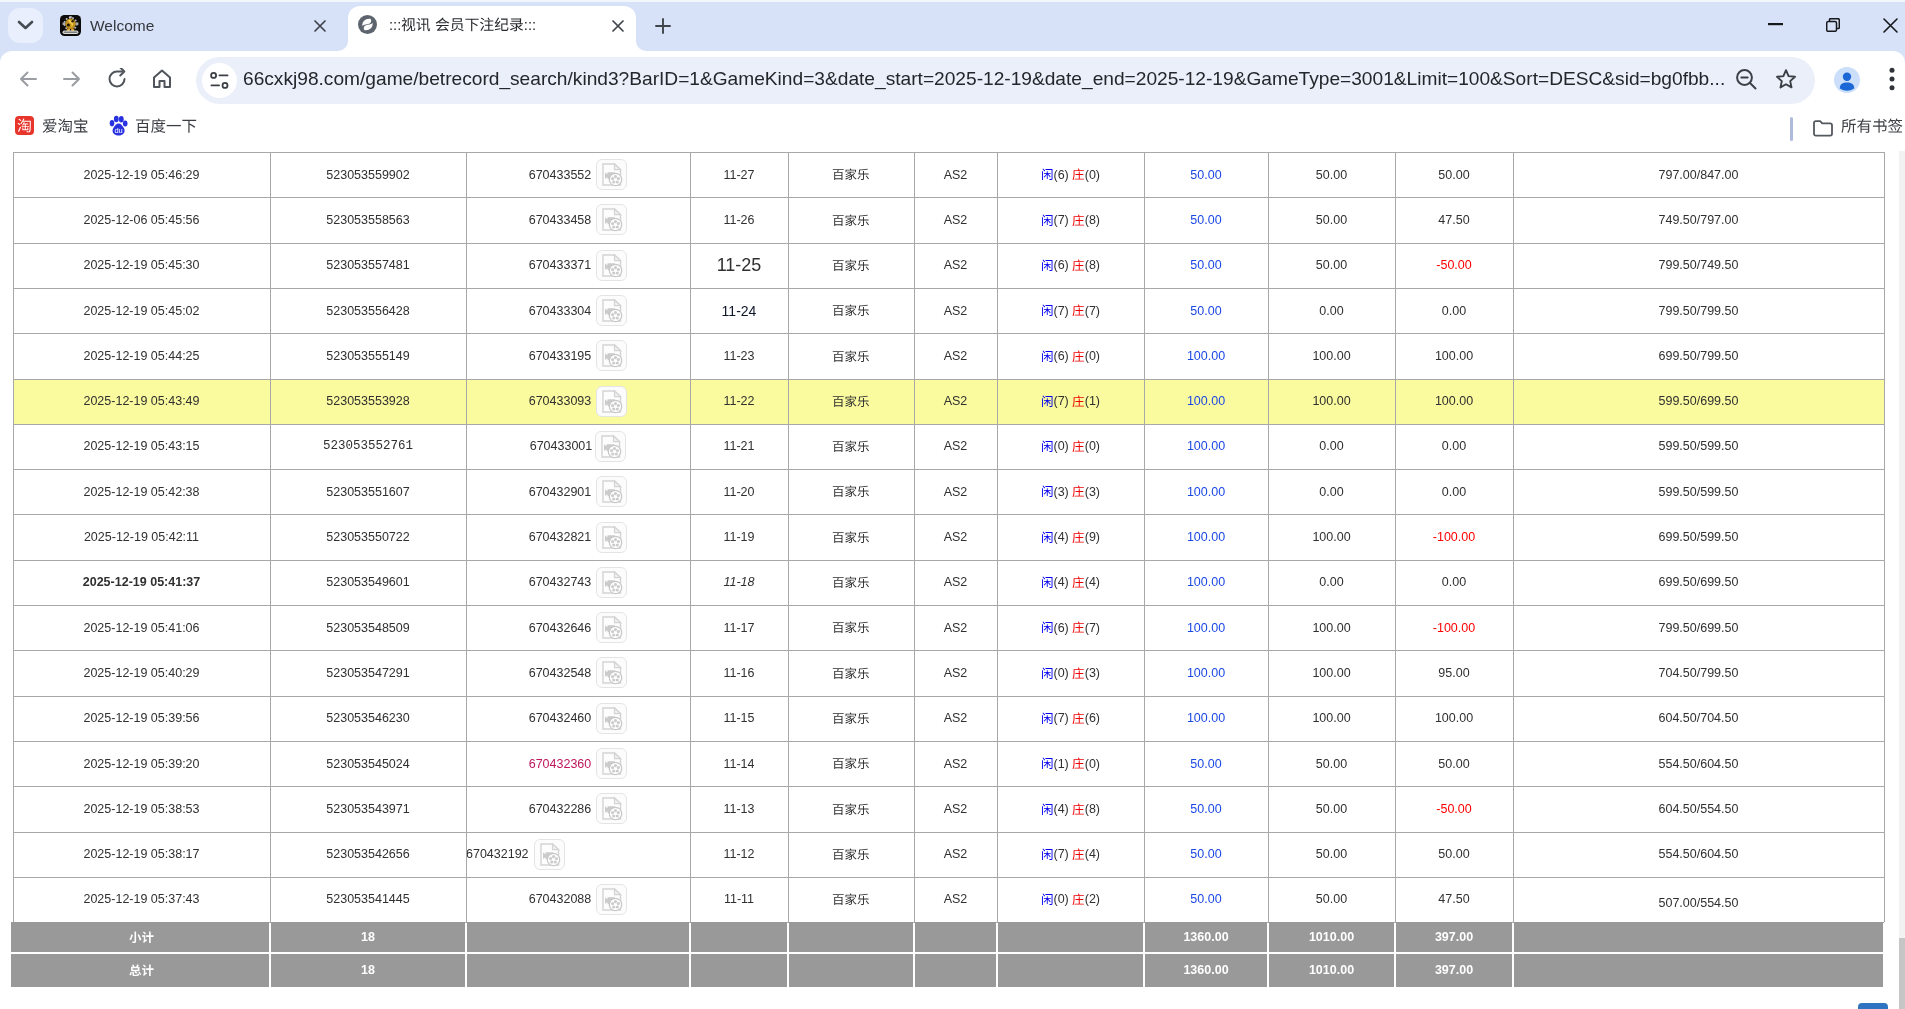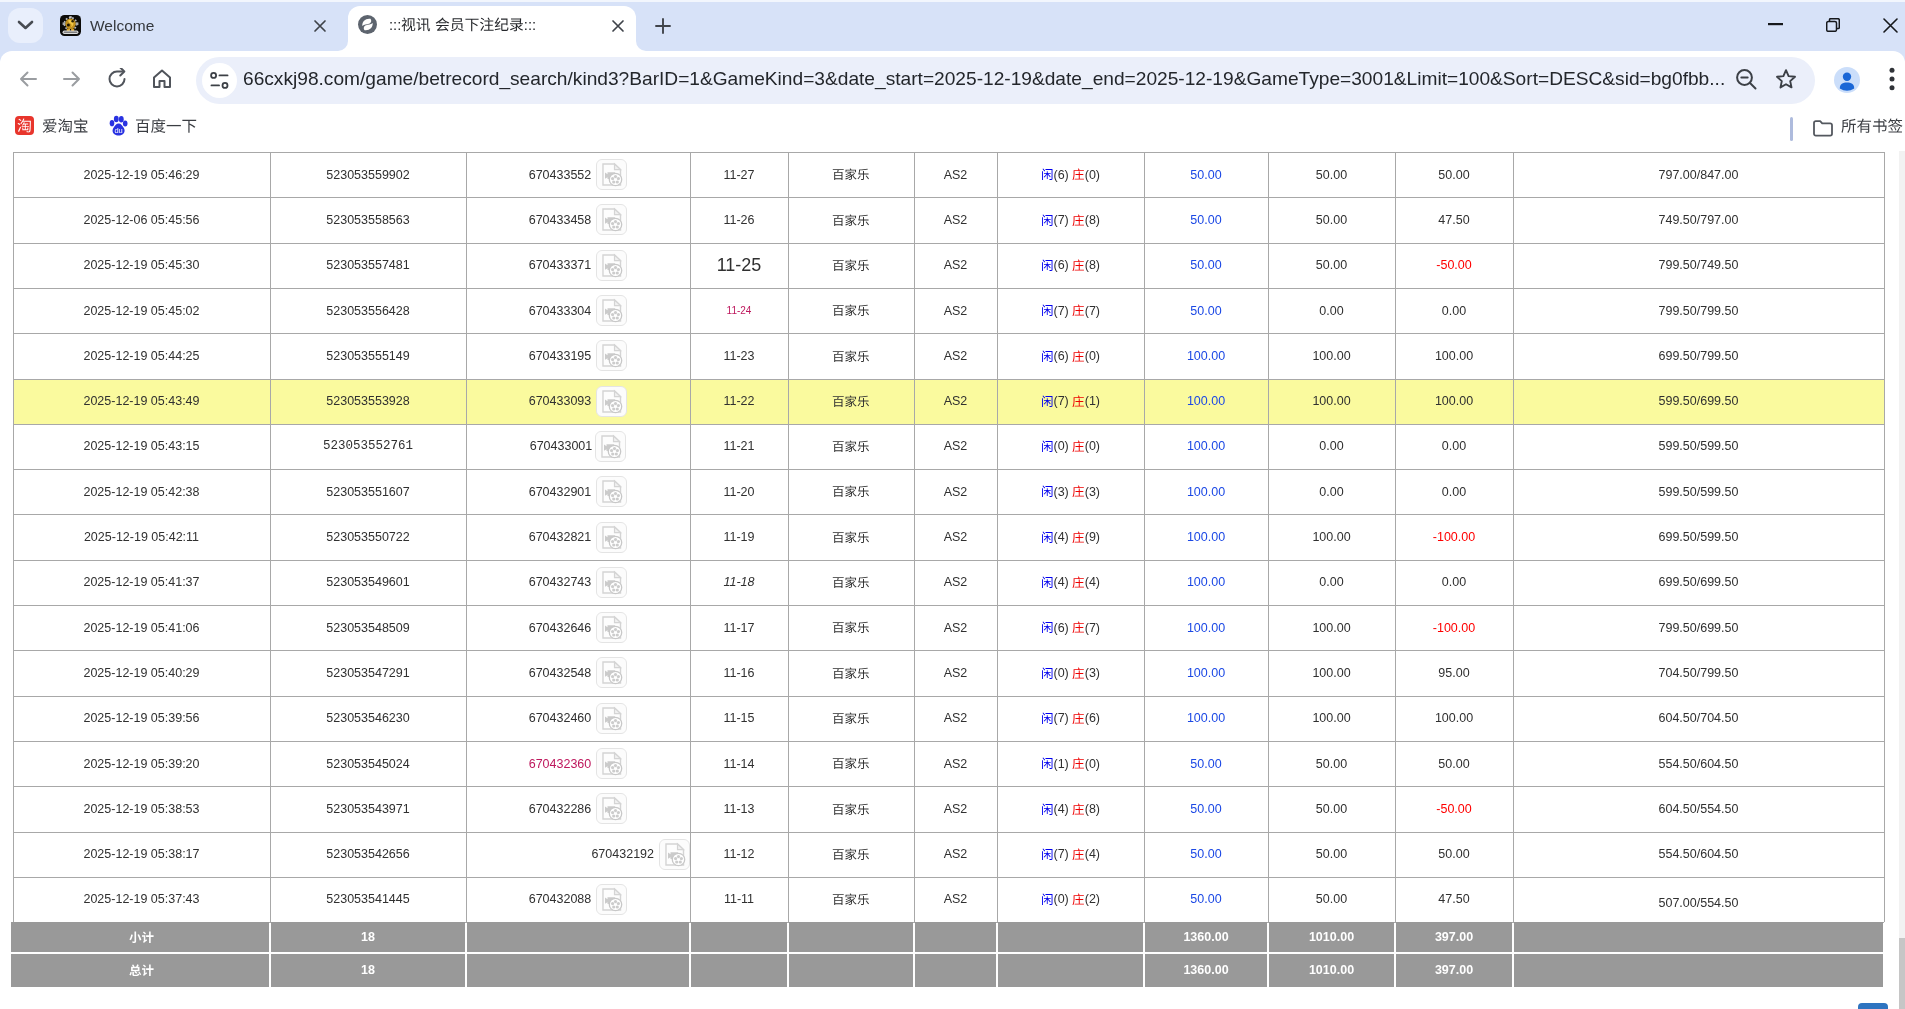--- a/index.html
+++ b/index.html
@@ -358,21 +358,21 @@
 <path d="M9 13.6 L11.5 15.2 V13.2 H19 V20 H11.5 V18.2 L9 19.8 Z" fill="#cbcbcb"></path>
 <circle cx="19.5" cy="20.5" r="6.2" fill="#fff" stroke="#c8c8c8" stroke-width="1.3"></circle>
 <circle cx="19.5" cy="17.6" r="1.6" fill="#ccc"></circle>
       <circle cx="16.6" cy="19.6" r="1.6" fill="#ccc"></circle>
 <circle cx="22.4" cy="19.6" r="1.6" fill="#ccc"></circle>
       <circle cx="17.7" cy="23" r="1.6" fill="#ccc"></circle>
 <circle cx="21.3" cy="23" r="1.6" fill="#ccc"></circle>
 </svg>
   </div>
 <div class="abs" style="left:690px;top:287.9px;width:98px;height:45.3px;display:flex;align-items:center;justify-content:center;">
-    <span style="font-size:10px;color:#be185d">11-24</span>
+    <span style="font-size:14px;color:#0f172a">11-24</span>
   </div>
 <div class="abs" style="left:788px;top:287.9px;width:126px;height:45.3px;display:flex;align-items:center;justify-content:center;">
     <svg class="cj" style="vertical-align:-1.50px" width="37.50" height="12.50" viewBox="0 -880 3000 1000" fill="#303030">
       <use href="#g767e" x="0"></use>
       <use href="#g5bb6" x="1000"></use>
       <use href="#g4e50" x="2000"></use>
     </svg>
   </div>
 <div class="abs" style="left:914px;top:287.9px;width:83px;height:45.3px;display:flex;align-items:center;justify-content:center;">
     <span style="font-size:12.5px;color:#303030">AS2</span>
@@ -673,21 +673,21 @@
   </div>
 <div class="abs" style="left:1268px;top:514.4px;width:127px;height:45.3px;display:flex;align-items:center;justify-content:center;">
     <span style="font-size:12.5px;color:#303030">100.00</span>
   </div>
 <div class="abs" style="left:1395px;top:514.4px;width:118px;height:45.3px;display:flex;align-items:center;justify-content:center;">
     <span style="font-size:12.5px;color:#f00">-100.00</span>
   </div>
 <div class="abs" style="left:1513px;top:514.4px;width:371px;height:45.3px;display:flex;align-items:center;justify-content:center;">
     <span style="font-size:12.5px;color:#303030">699.50/599.50</span>
   </div>
-<div class="abs" style="left:13px;top:559.7px;width:257px;height:45.3px;display:flex;align-items:center;justify-content:center;">
+<div class="abs" style="left:13px;top:559.7px;width:257px;height:45.3px;display:flex;align-items:center;justify-content:center;font-weight:bold;">
     <span style="font-size:12.5px;color:#303030">2025-12-19 05:41:37</span>
   </div>
 <div class="abs" style="left:270px;top:559.7px;width:196px;height:45.3px;display:flex;align-items:center;justify-content:center;">
     <span style="font-size:12.5px;color:#303030">523053549601</span>
   </div>
 <div class="abs" style="left:466px;top:559.7px;width:224px;height:45.3px;display:flex;align-items:center;justify-content:center;">
     <span style="font-size:12.5px;color:#303030;margin-right:5px">670432743</span>
     <svg width="31" height="31" viewBox="0 0 31 31" style="vertical-align:middle">
 <rect x=".5" y=".5" width="30" height="30" rx="5.5" fill="#fcfcfc" stroke="#e4e4e4"></rect>
 <path d="M7 5 H18.5 L24.5 10.6 V26 H7 Z" fill="#fdfdfd" stroke="#d4d4d4" stroke-width="1.4"></path>
@@ -1015,21 +1015,21 @@
   </div>
 <div class="abs" style="left:1513px;top:786.1999999999999px;width:371px;height:45.3px;display:flex;align-items:center;justify-content:center;">
     <span style="font-size:12.5px;color:#303030">604.50/554.50</span>
   </div>
 <div class="abs" style="left:13px;top:831.5px;width:257px;height:45.3px;display:flex;align-items:center;justify-content:center;">
     <span style="font-size:12.5px;color:#303030">2025-12-19 05:38:17</span>
   </div>
 <div class="abs" style="left:270px;top:831.5px;width:196px;height:45.3px;display:flex;align-items:center;justify-content:center;">
     <span style="font-size:12.5px;color:#303030">523053542656</span>
   </div>
-<div class="abs" style="left:466px;top:831.5px;width:224px;height:45.3px;display:flex;align-items:center;justify-content:flex-end;">
+<div class="abs" style="left:466px;top:831.5px;width:224px;height:45.3px;display:flex;align-items:center;justify-content:flex-start;">
     <span style="font-size:12.5px;color:#303030;margin-right:5px">670432192</span>
     <svg width="31" height="31" viewBox="0 0 31 31" style="vertical-align:middle">
 <rect x=".5" y=".5" width="30" height="30" rx="5.5" fill="#fcfcfc" stroke="#e4e4e4"></rect>
 <path d="M7 5 H18.5 L24.5 10.6 V26 H7 Z" fill="#fdfdfd" stroke="#d4d4d4" stroke-width="1.4"></path>
 <path d="M18.5 5 L18.5 10.6 L24.5 10.6 Z" fill="#f0f0f0" stroke="#d4d4d4" stroke-width="1.2"></path>
 <path d="M9 13.6 L11.5 15.2 V13.2 H19 V20 H11.5 V18.2 L9 19.8 Z" fill="#cbcbcb"></path>
 <circle cx="19.5" cy="20.5" r="6.2" fill="#fff" stroke="#c8c8c8" stroke-width="1.3"></circle>
 <circle cx="19.5" cy="17.6" r="1.6" fill="#ccc"></circle>
       <circle cx="16.6" cy="19.6" r="1.6" fill="#ccc"></circle>
 <circle cx="22.4" cy="19.6" r="1.6" fill="#ccc"></circle>

